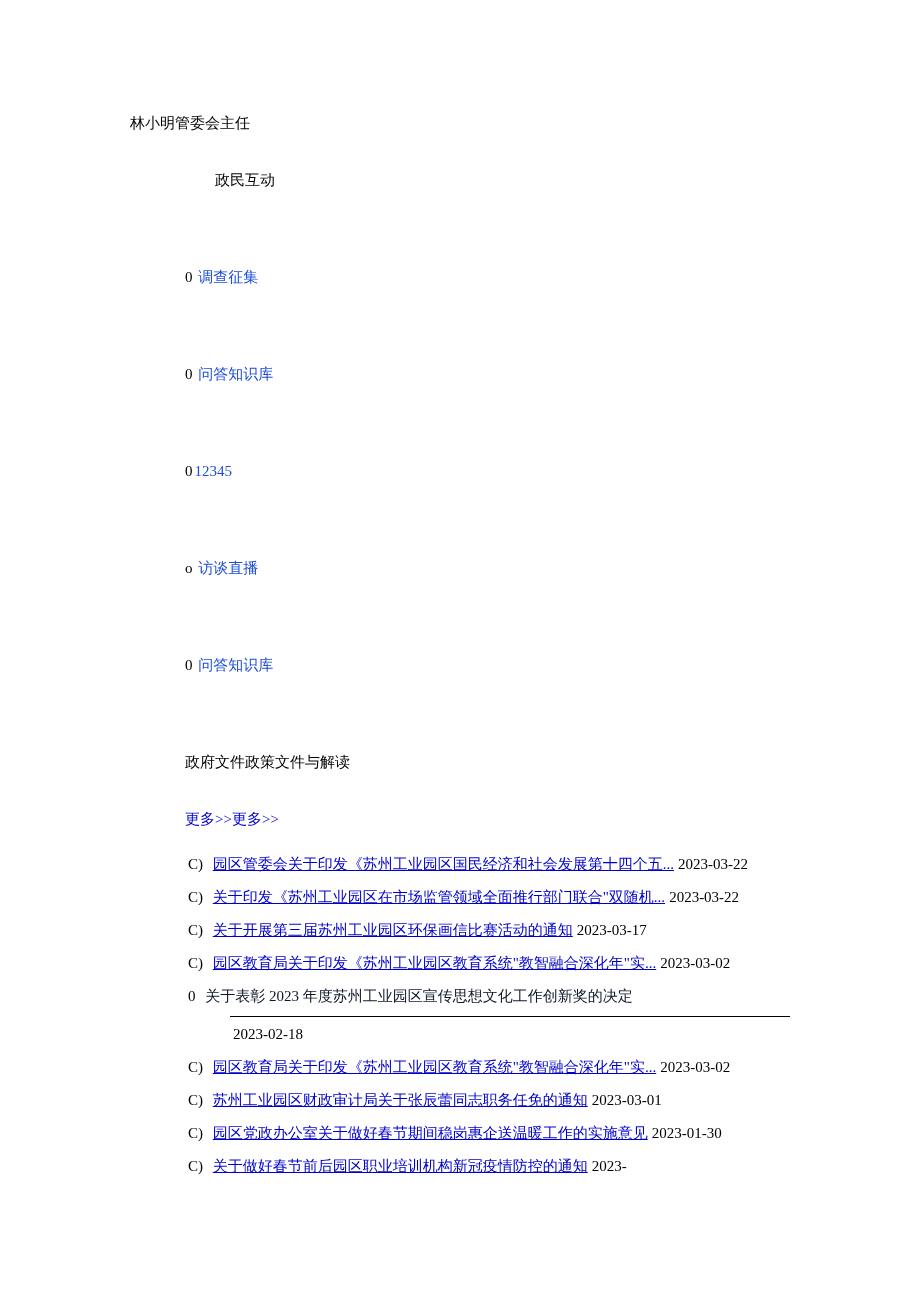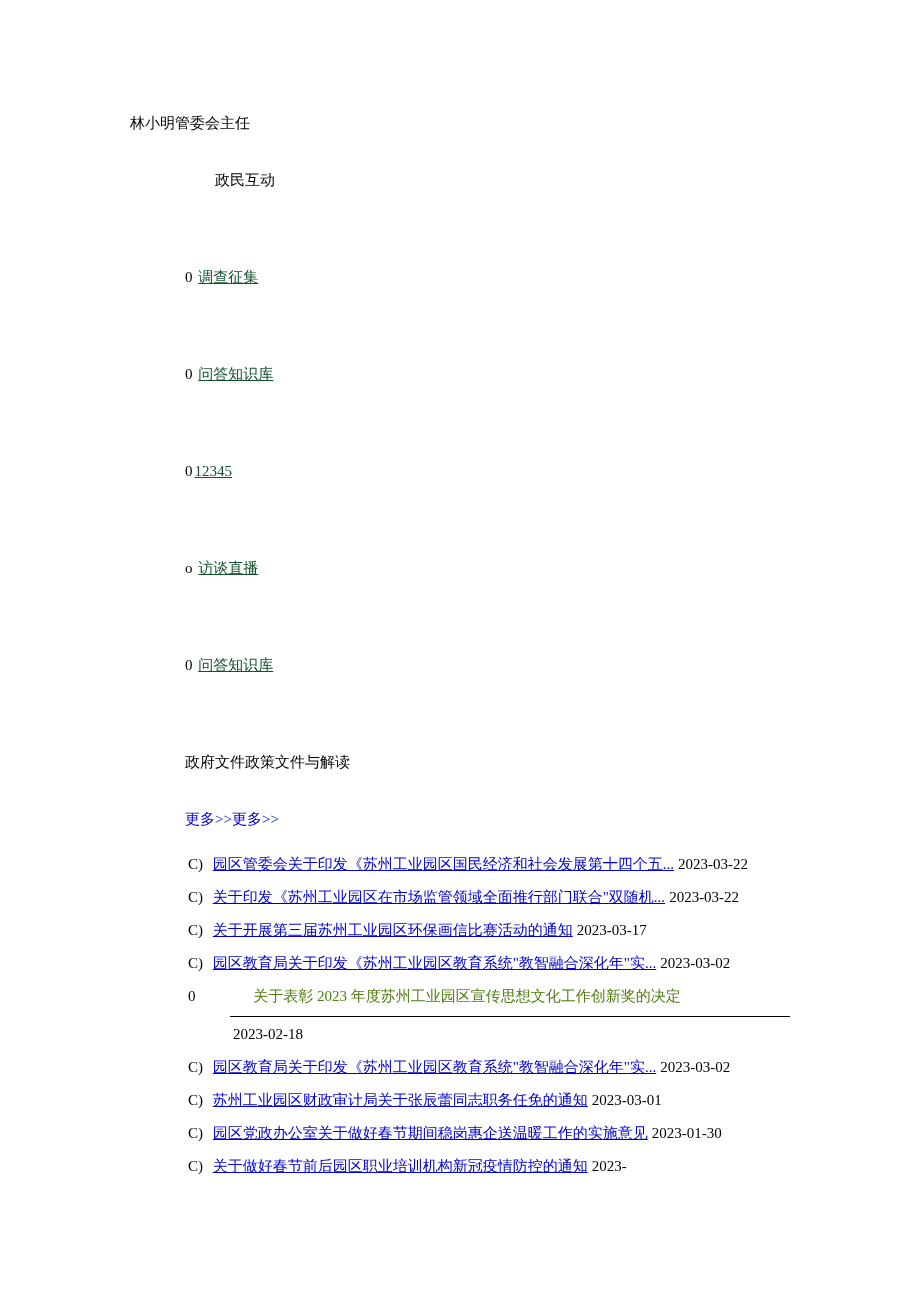--- a/index.html
+++ b/index.html
@@ -24,22 +24,21 @@
       margin-left: 55px;
     }
     .nav-item {
       margin-bottom: 70px;
     }
     .nav-bullet {
       color: #000;
       margin-right: 2px;
     }
     a.link {
-      color: #14532d;
-      text-decoration: underline;
+      color: #1d4ed8;
     }
     .tabs-title {
       margin-left: 55px;
       margin-bottom: 30px;
     }
     .more-links {
       margin-left: 55px;
       margin-bottom: 18px;
     }
     .more-link {
@@ -67,22 +66,21 @@
     .date {
       color: #000;
       margin-left: 4px;
     }
     hr.sep {
       border: none;
       border-top: 1px solid #000;
       margin: 4px 0 4px 100px;
     }
     .high-link {
-      color: #4d7c0f;
-      margin-left: 48px;
+      color: #0f172a;
     }
     .date-ind {
       margin-left: 103px;
       margin-bottom: 6px;
     }
   </style>
 </head>
 <body>
 
 <div class="leader-line">

